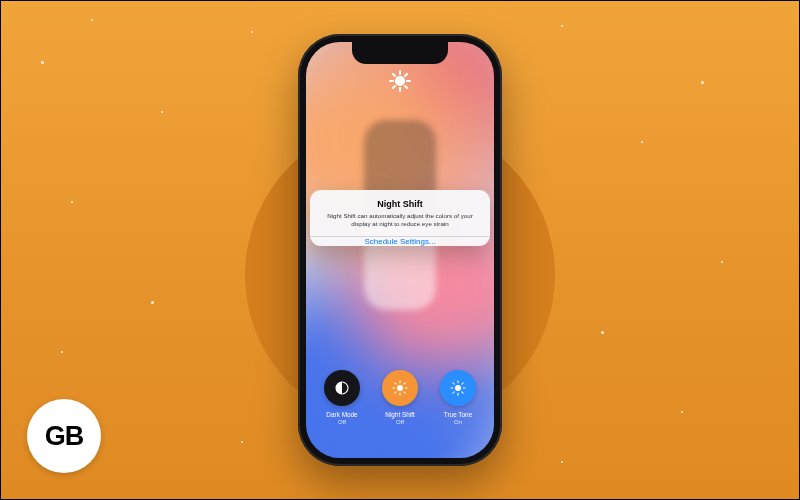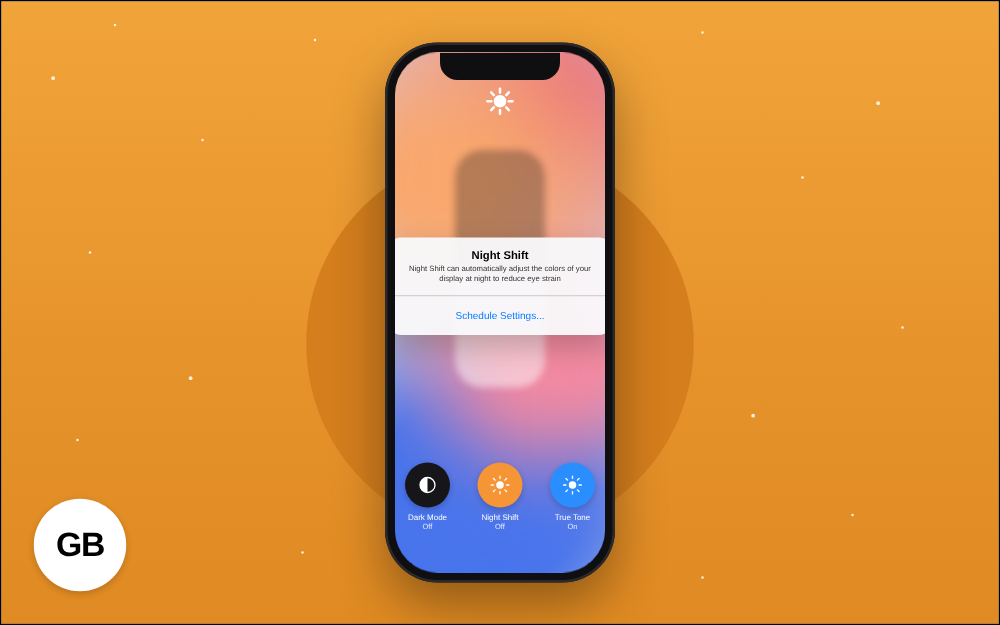--- a/index.html
+++ b/index.html
@@ -48,21 +48,21 @@
     align-items: center;
     justify-content: center;
     box-shadow: 0 2px 6px rgba(0,0,0,0.18);
   }
   .badge span { font-size: 27px; font-weight: 800; letter-spacing: -1px; text-align: right; }
   
   .phone {
     position: absolute;
     left: 50%;
     top: 50%;
-    width: 184px;
+    width: 204px;
     height: 432px;
     transform: translate(-50%, -50%);
     background: #0f0f12;
     border-radius: 42px;
     padding: 8px;
     box-shadow: 0 18px 40px rgba(0,0,0,0.35), inset 0 0 0 2px #2a2a2d;
   }
   .screen {
     width: 100%;
     height: 100%;
@@ -139,21 +139,21 @@
     overflow: hidden;
   }
   .sheet .hdr { padding: 9px 12px 8px; text-align: center; }
   .sheet .title { font-size: 9px; font-weight: 600; color: #000; margin-bottom: 3px; }
   .sheet .sub { font-size: 6.2px; line-height: 1.3; color: #333; }
   .sheet .btn {
     border-top: 0.5px solid rgba(0,0,0,0.14);
     text-align: center;
     font-size: 8px;
     color: #0a7aff;
-    padding: 11px 4px;
+    padding: 0 4px;
     cursor: pointer;
   }
   .sheet .btn:first-of-type { font-weight: 600; }
   
   .row {
     position: absolute;
     bottom: 32px;
     left: 50%;
     transform: translateX(-50%);
     display: flex;

